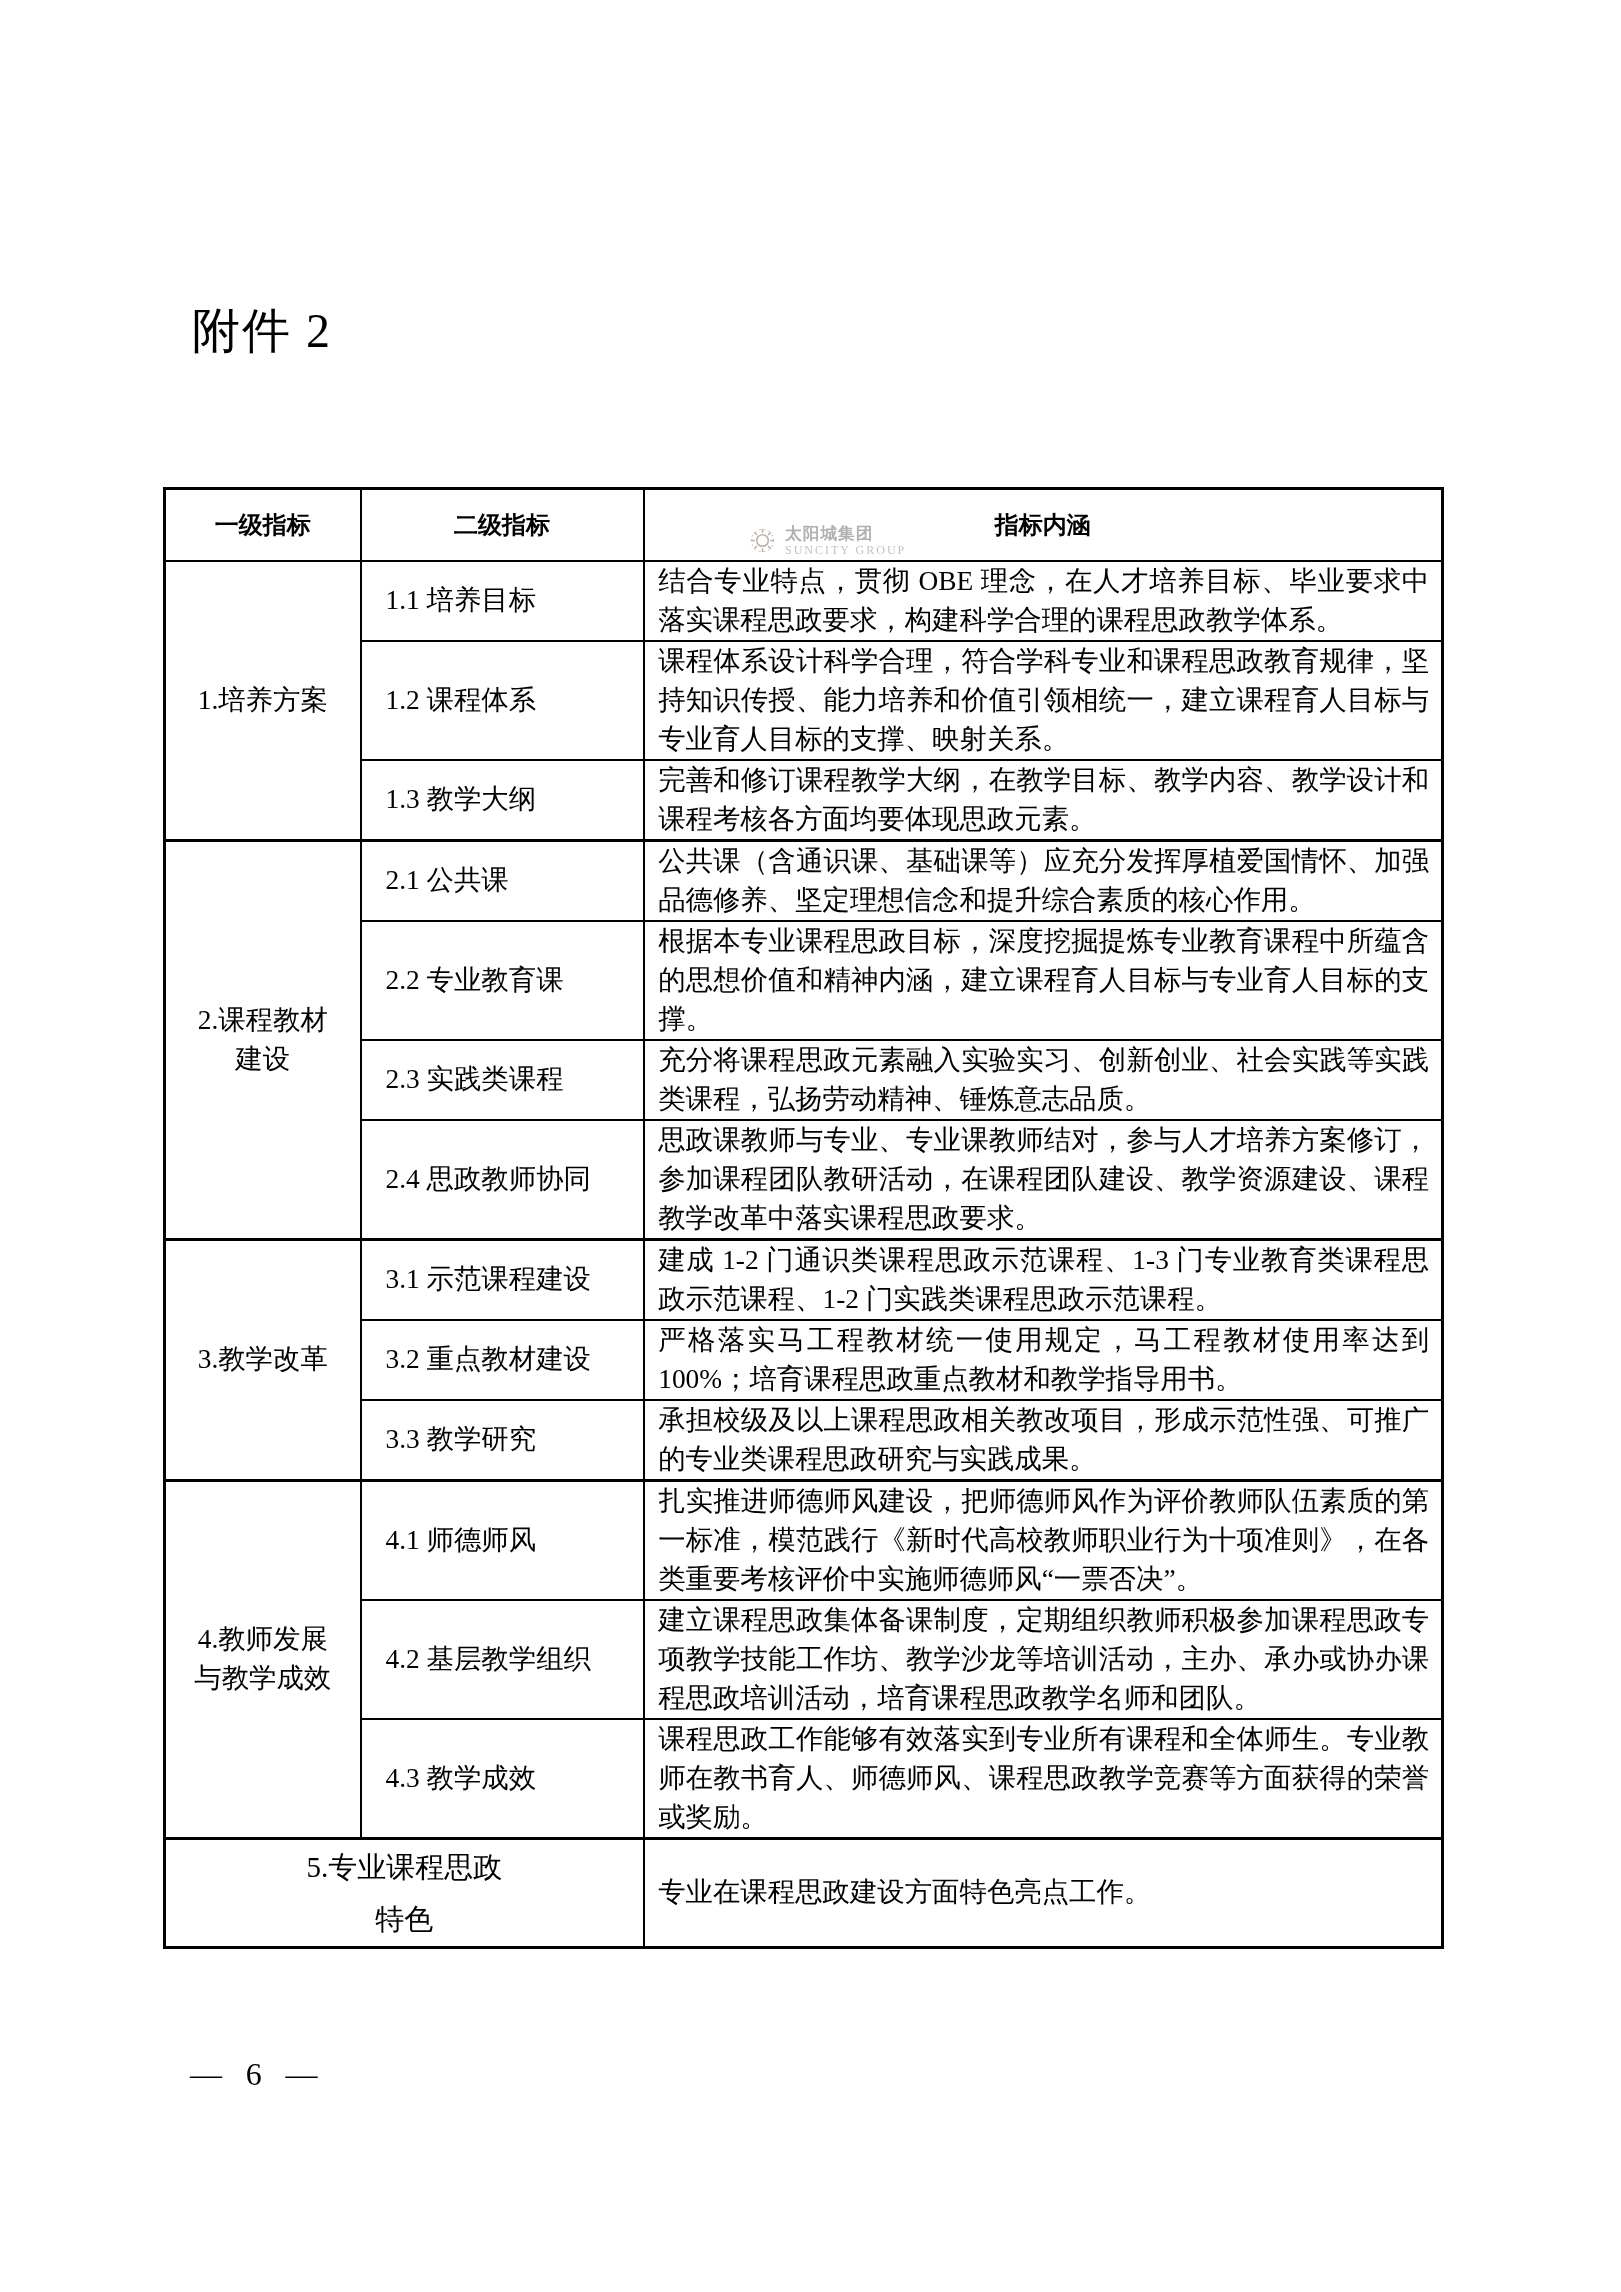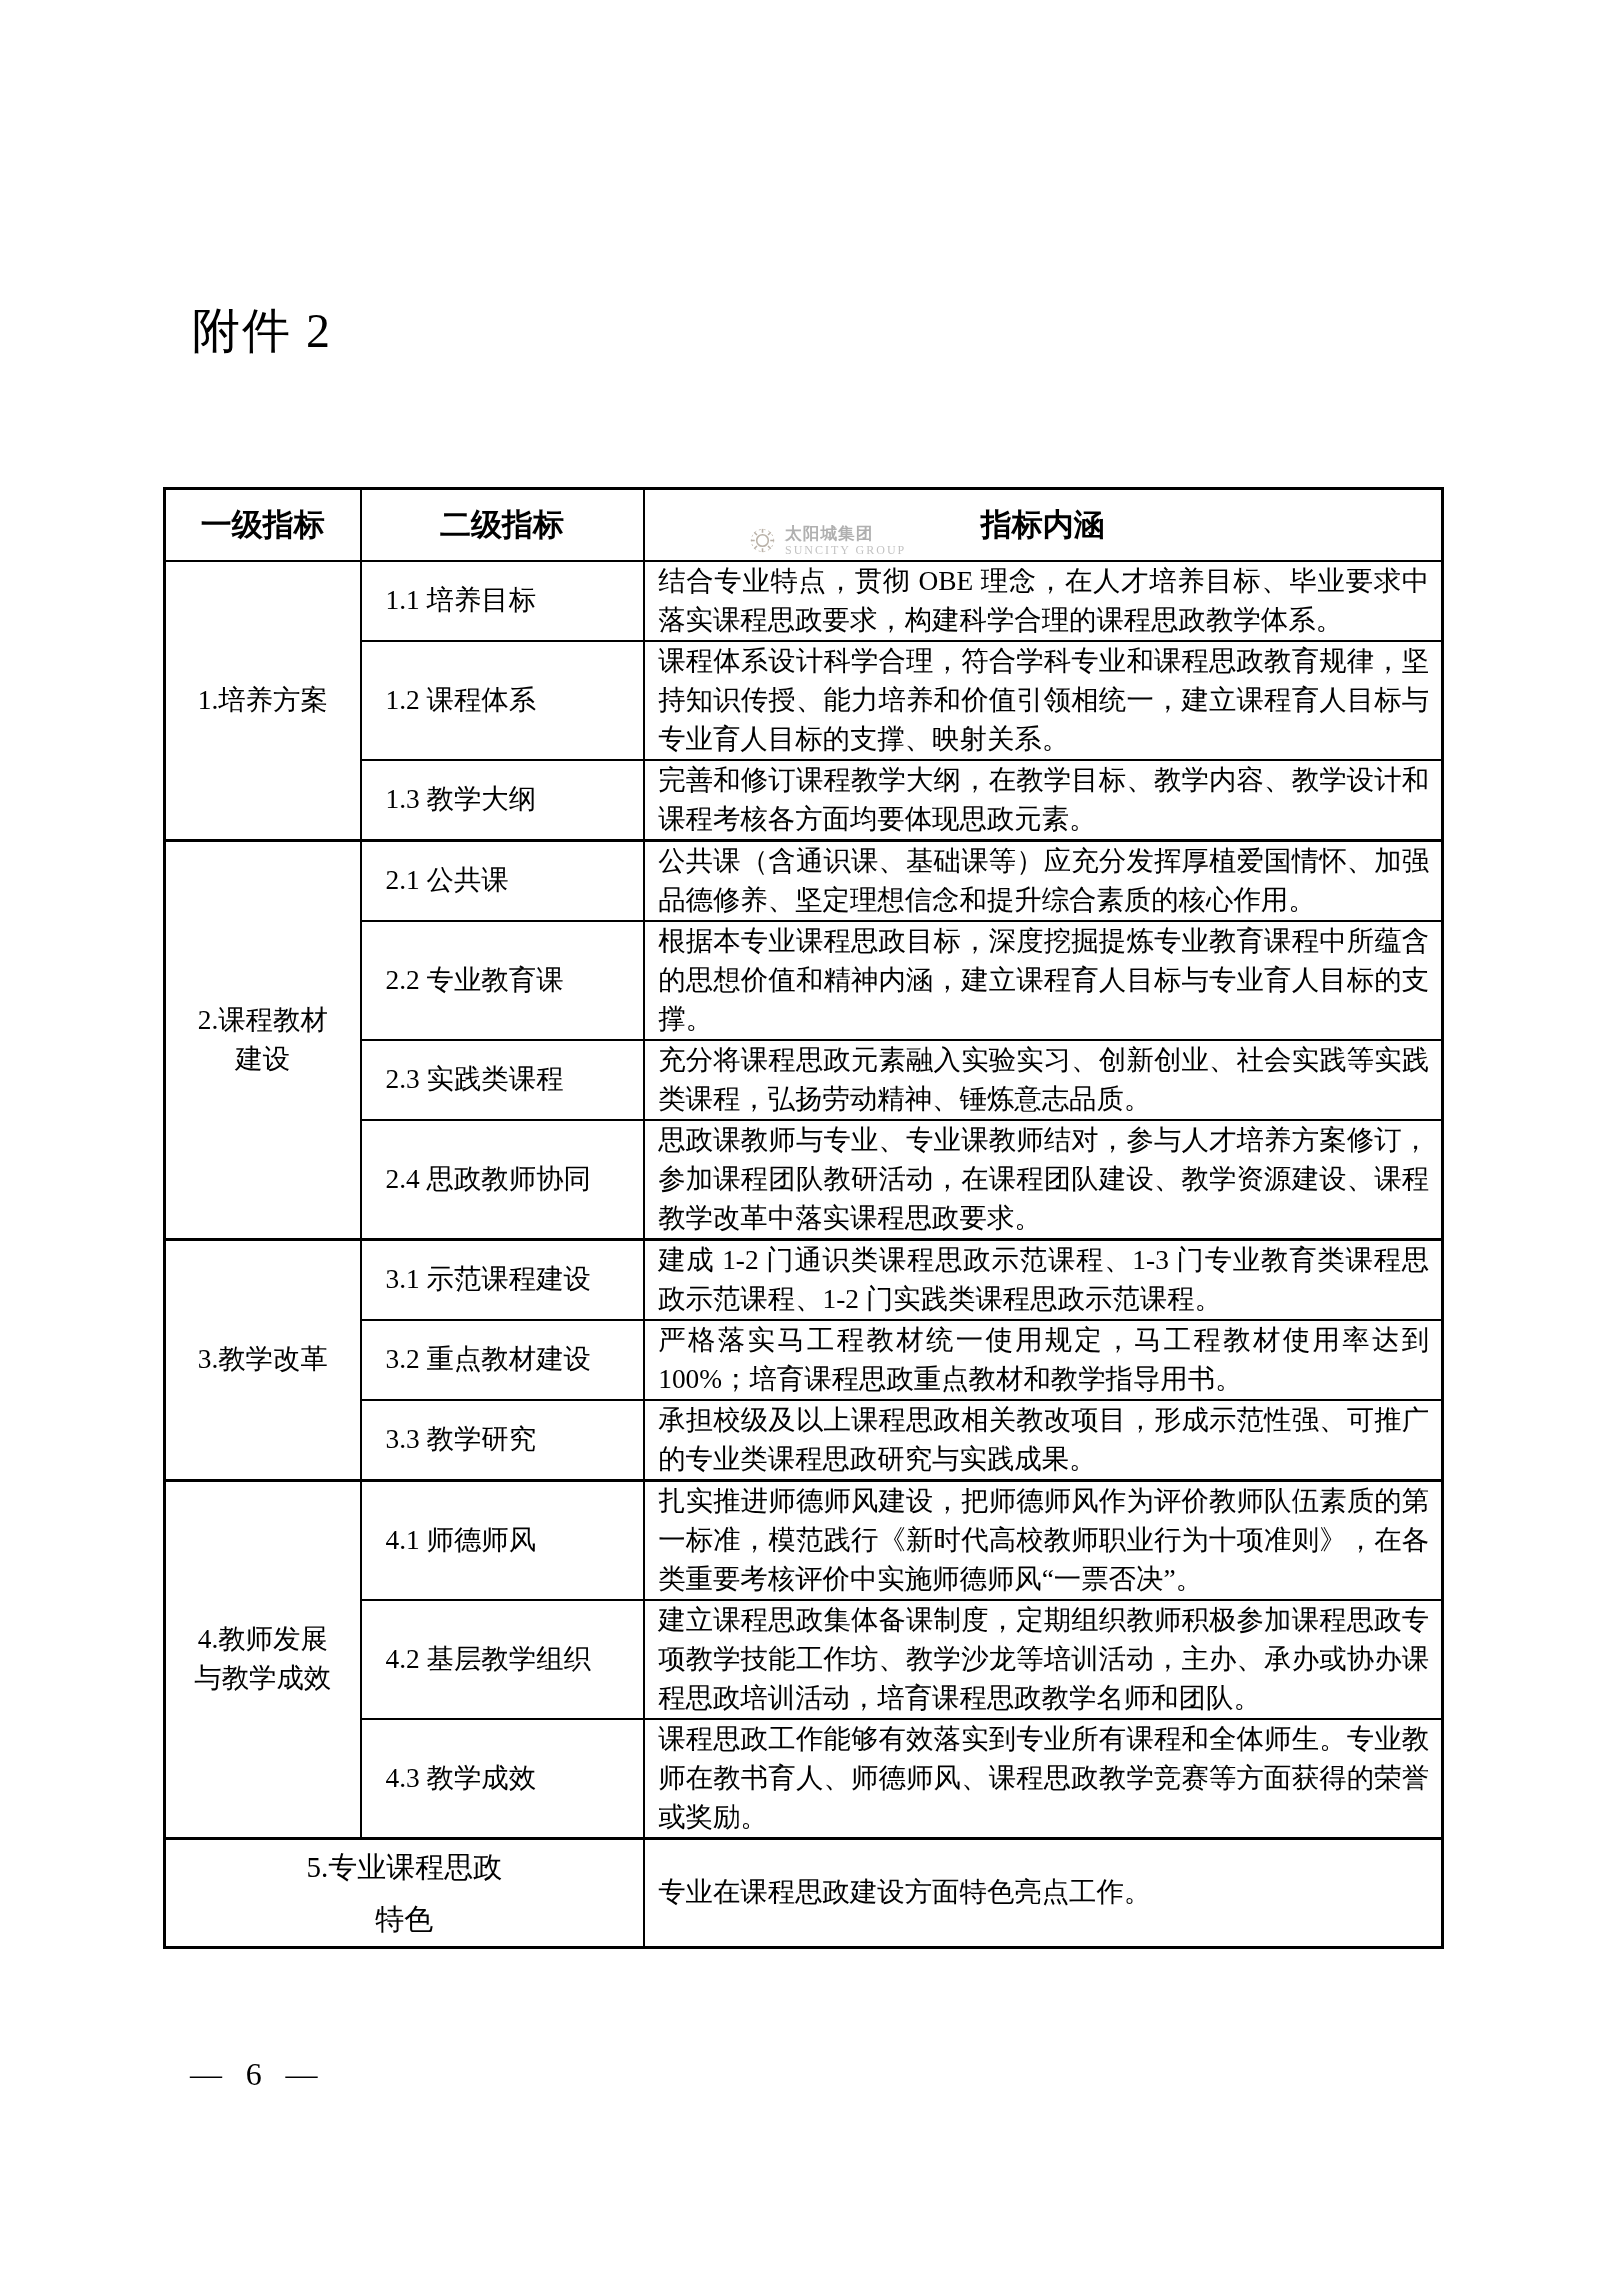--- a/index.html
+++ b/index.html
@@ -67,21 +67,21 @@
     background: transparent;
   }
   table.std th, table.std td {
     border: 2px solid #000;
     vertical-align: middle;
     overflow: hidden;
   }
   table.std { border: 3.9px solid #000; }
   thead th {
     border-bottom: 3.9px solid #000;
-    font-size: 31px;
+    font-size: 24px;
     font-weight: bold;
     text-align: center;
     margin-left: 11px;
   }
   tr.sect > td { border-top: 3.9px solid #000; }
   td.lvl1 {
     text-align: center;
     font-size: 27.4px;
     line-height: 39px;
     white-space: pre-line;

